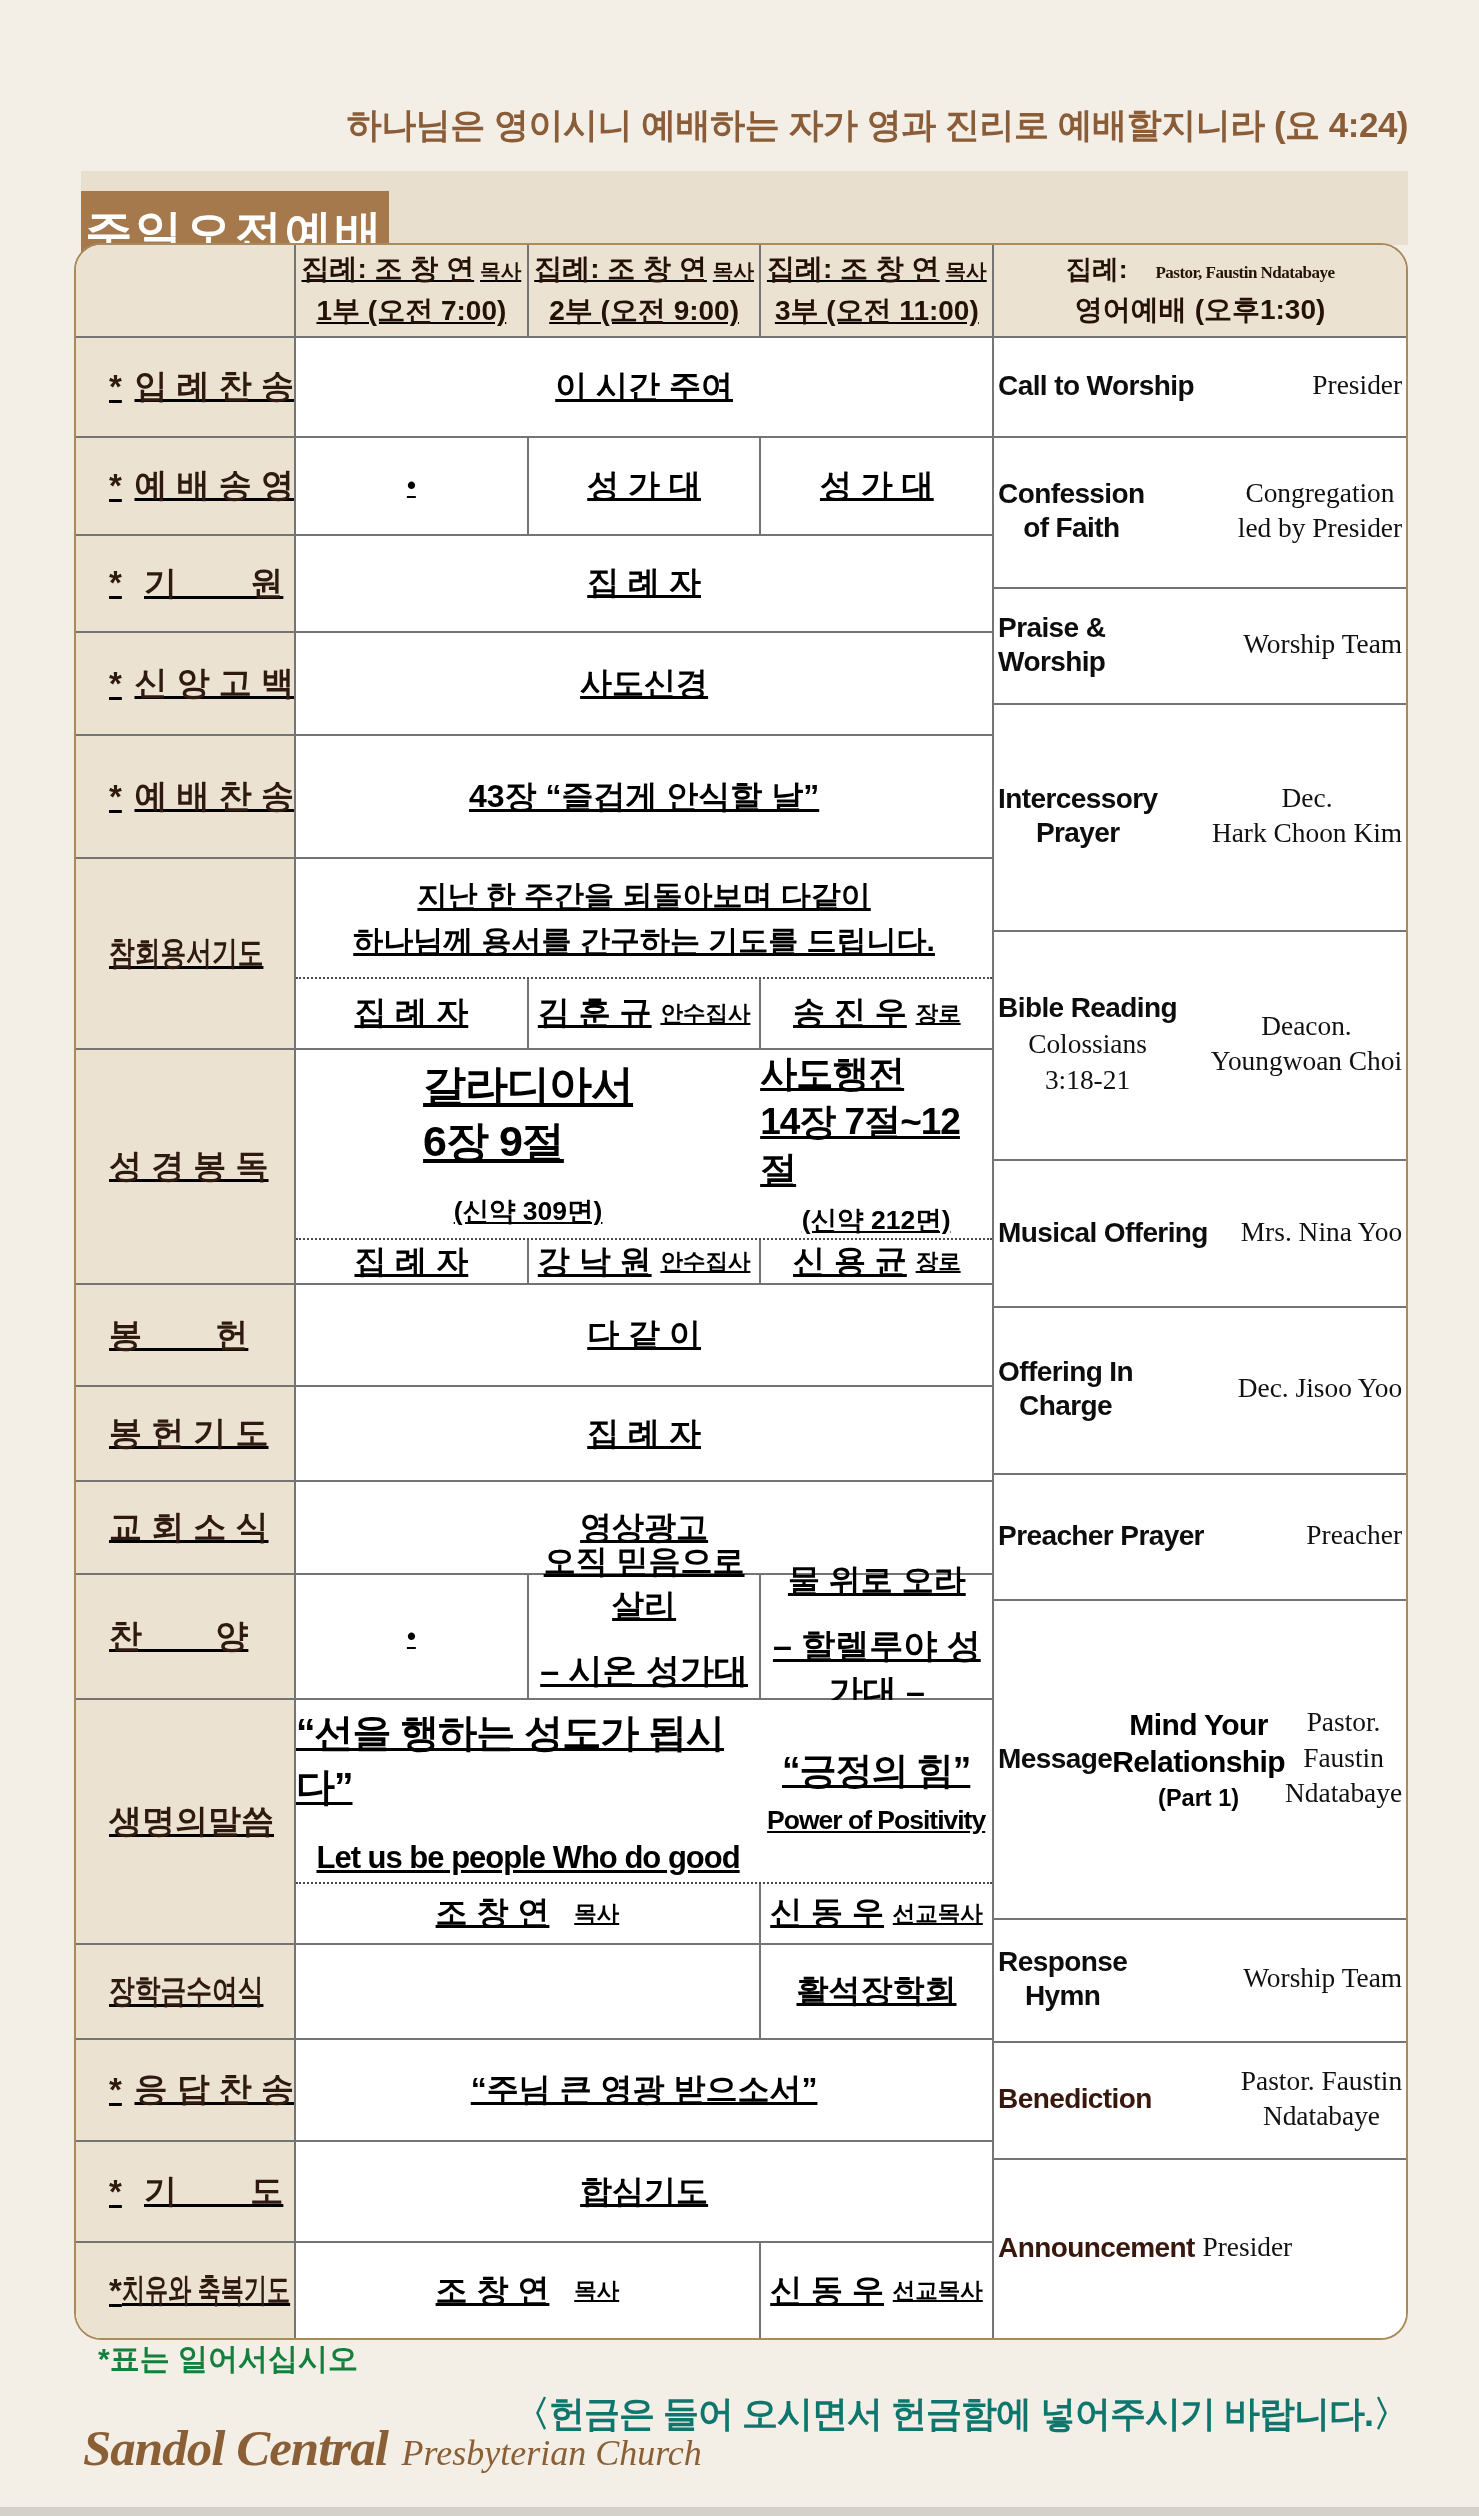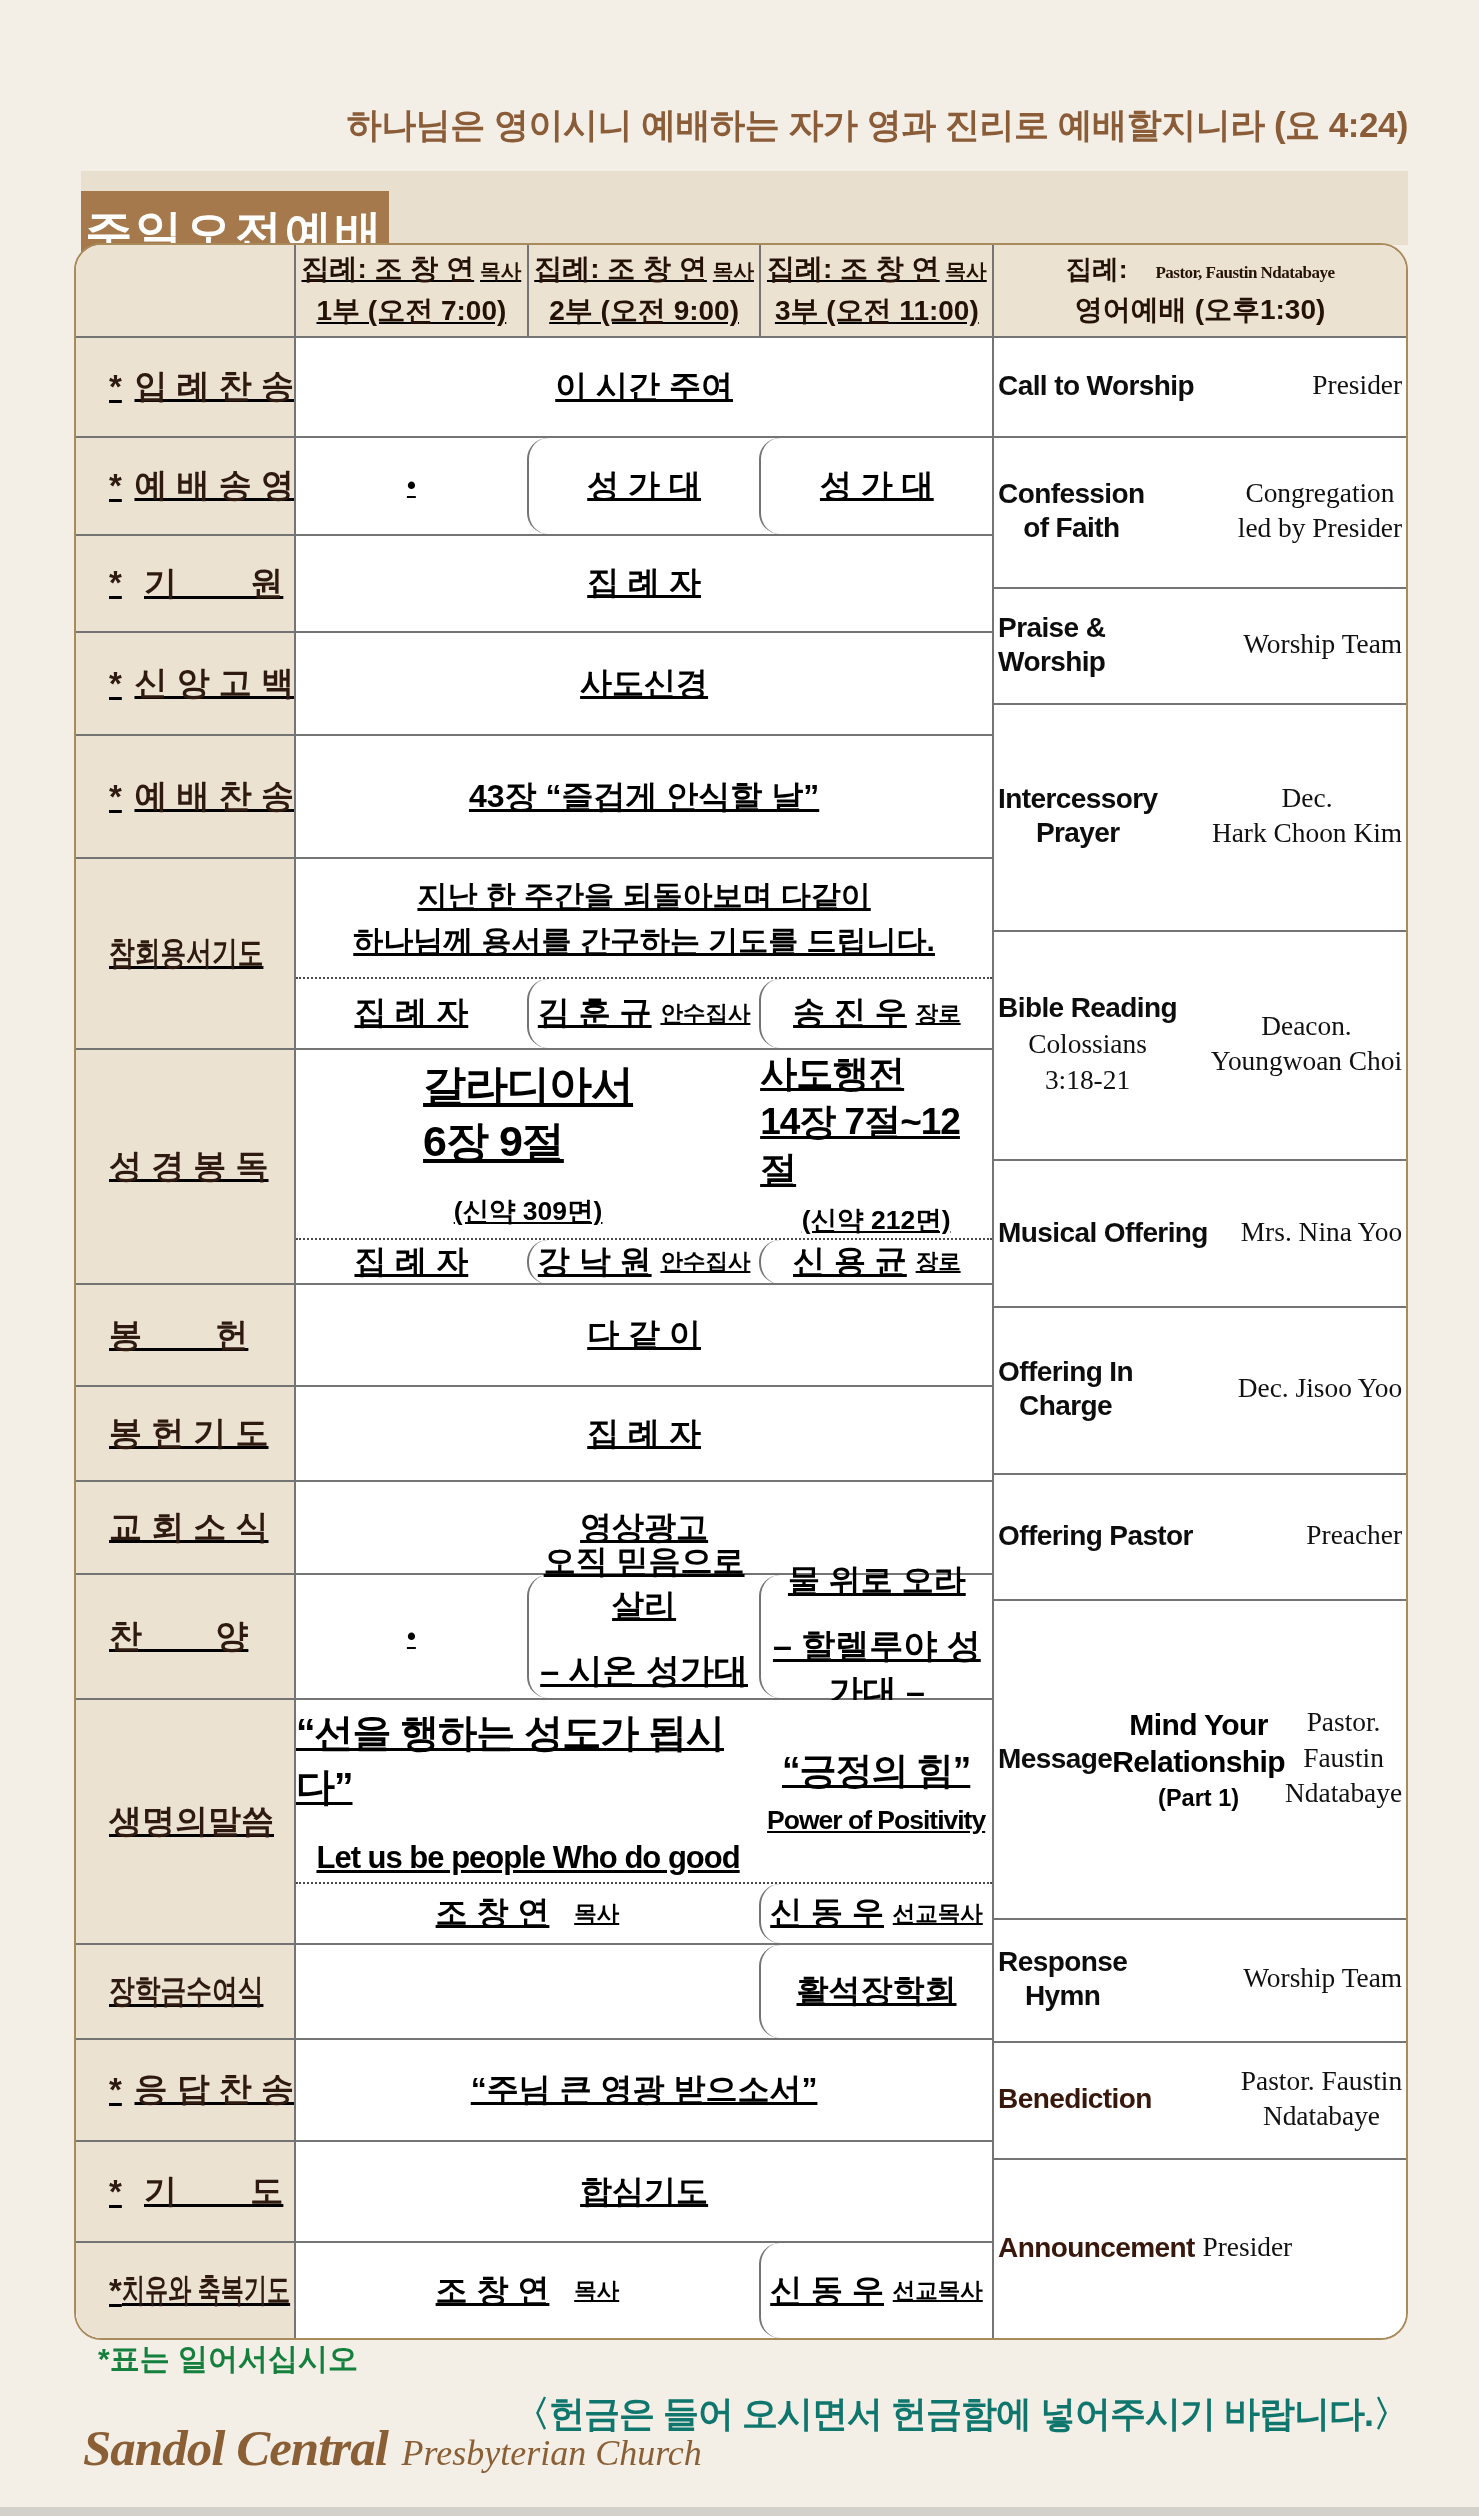--- a/index.html
+++ b/index.html
@@ -42,21 +42,21 @@
   .star{display:inline-block;width:35px;font-size:33px;font-weight:800;color:#2e1a10;}
   .star:empty{display:none;}
   .klabel-text{white-space:pre;}
   .cond{transform:scaleX(0.78);transform-origin:left center;}
   .cond2{transform:scaleX(0.70);transform-origin:left center;}
   .kontent{flex:1;display:flex;}
   .kspan{flex:1;display:flex;align-items:center;justify-content:center;
     font-size:32px;font-weight:600;text-align:center;}
   .kcol{flex:1;display:flex;flex-direction:column;align-items:center;justify-content:center;
     font-size:32px;font-weight:600;text-align:center;box-sizing:border-box;}
-  .kcol.bl{border-left:2px solid #747474;border-radius:21px;}
+  .kcol.bl{border-left:2px solid #747474;}
   .w2{flex:2;gap:16px;}
   .sfx{font-size:22.5px;font-weight:600;margin-left:8.8px;}
   .namecell{flex-direction:row;}
   .kvert{flex:1;display:flex;flex-direction:column;}
   .kdesc{flex:1;display:flex;flex-direction:column;align-items:center;justify-content:center;
     font-size:30px;font-weight:600;line-height:1.5;text-align:center;white-space:pre-line;}
   .knames{height:71px;display:flex;border-top:2.9px dotted #4a4a4a;box-sizing:border-box;}
   .kmid{flex:1;display:flex;}
   .kscript{display:flex;flex-direction:column;align-items:center;justify-content:center;box-sizing:border-box;}
   .script-big{font-size:43px;font-weight:800;line-height:1.3;white-space:pre-line;letter-spacing:-1px;}
@@ -393,21 +393,21 @@
         <div class="eserif">Mrs. Nina Yoo</div>
       </div>
 
       <div class="erow" style="height:167px">
         <div class="etitle">Offering In
 Charge</div>
         <div class="eserif">Dec. Jisoo Yoo</div>
       </div>
 
       <div class="erow" style="height:127px">
-        <div class="etitle">Offering Pastor</div>
+        <div class="etitle">Preacher Prayer</div>
         <div class="eserif">Preacher</div>
       </div>
 
       <div class="erow" style="height:319px">
         <div class="etitle">Message</div>
         <div class="eblock">
           <div class="etheme">Mind Your
 Relationship</div>
           <div class="etheme-part">(Part 1)</div>
         </div>

